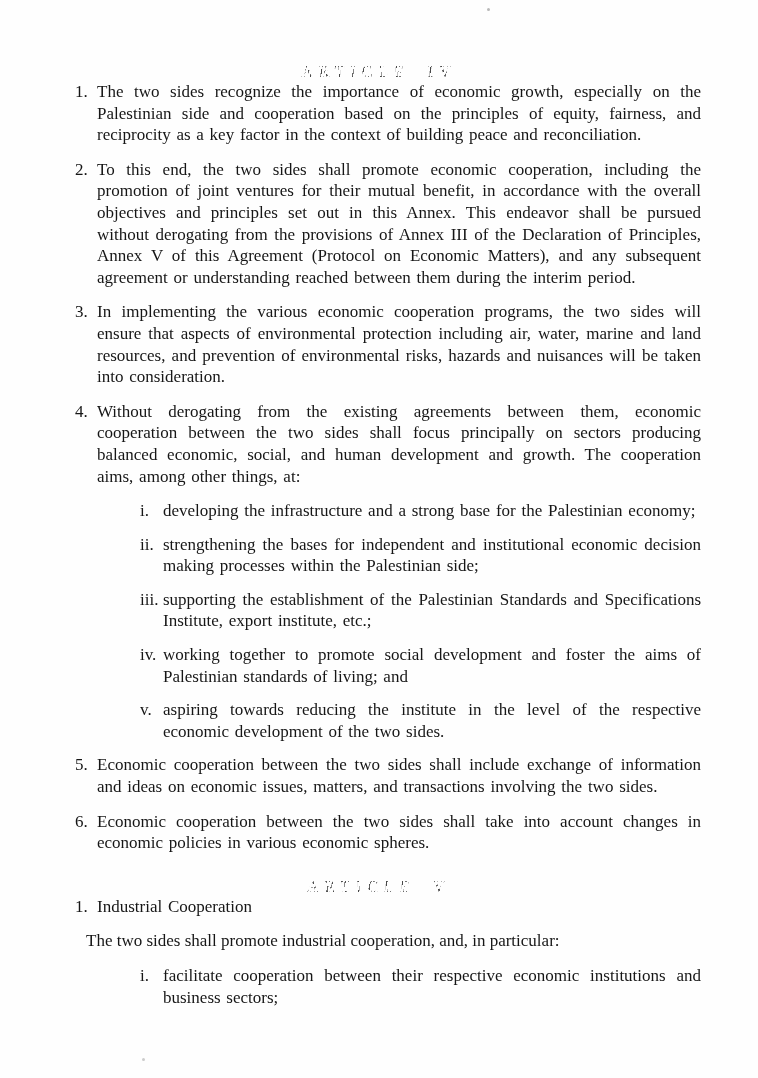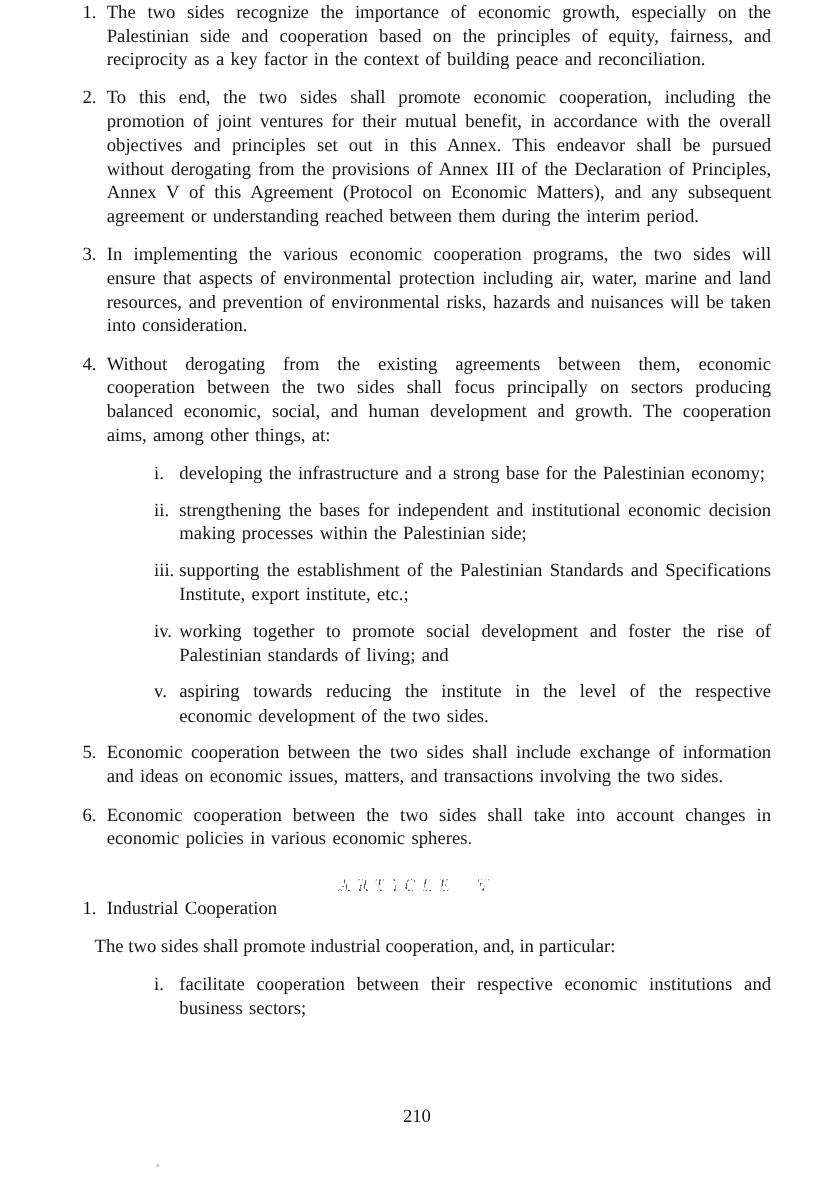--- a/index.html
+++ b/index.html
@@ -102,20 +102,21 @@
     color: #161616;
   }
 </style>
 </head>
 <body>
 
 <div class="page">
 
   <div class="speck top"></div>
 
+  <div class="article-heading first">ARTICLE IV</div>
 
 
   <div class="content">
 
     <div class="item">
       <span class="num">1.</span>
       <div class="text">The two sides recognize the importance of economic growth, especially on the Palestinian side and cooperation based on the principles of equity, fairness, and reciprocity as a key factor in the context of building peace and reconciliation.</div>
     </div>
 
     <div class="item">
@@ -141,21 +142,21 @@
       <div class="subitem">
         <span class="num">ii.</span>
         <div class="text">strengthening the bases for independent and institutional economic decision making processes within the Palestinian side;</div>
       </div>
       <div class="subitem">
         <span class="num">iii.</span>
         <div class="text">supporting the establishment of the Palestinian Standards and Specifications Institute, export institute, etc.;</div>
       </div>
       <div class="subitem">
         <span class="num">iv.</span>
-        <div class="text">working together to promote social development and foster the rise of Palestinian standards of living; and</div>
+        <div class="text">working together to promote social development and foster the aims of Palestinian standards of living; and</div>
       </div>
       <div class="subitem">
         <span class="num">v.</span>
         <div class="text">aspiring towards reducing the institute in the level of the respective economic development of the two sides.</div>
       </div>
     </div>
 
     <div class="item">
       <span class="num">5.</span>
       <div class="text">Economic cooperation between the two sides shall include exchange of information and ideas on economic issues, matters, and transactions involving the two sides.</div>
@@ -182,17 +183,16 @@
 
     <div class="sublist">
       <div class="subitem">
         <span class="num">i.</span>
         <div class="text">facilitate cooperation between their respective economic institutions and business sectors;</div>
       </div>
     </div>
 
   </div>
 
-  <div class="page-number">210</div>
 
   <div class="speck bottom"></div>
 
 </div>
 
 </body></html>

